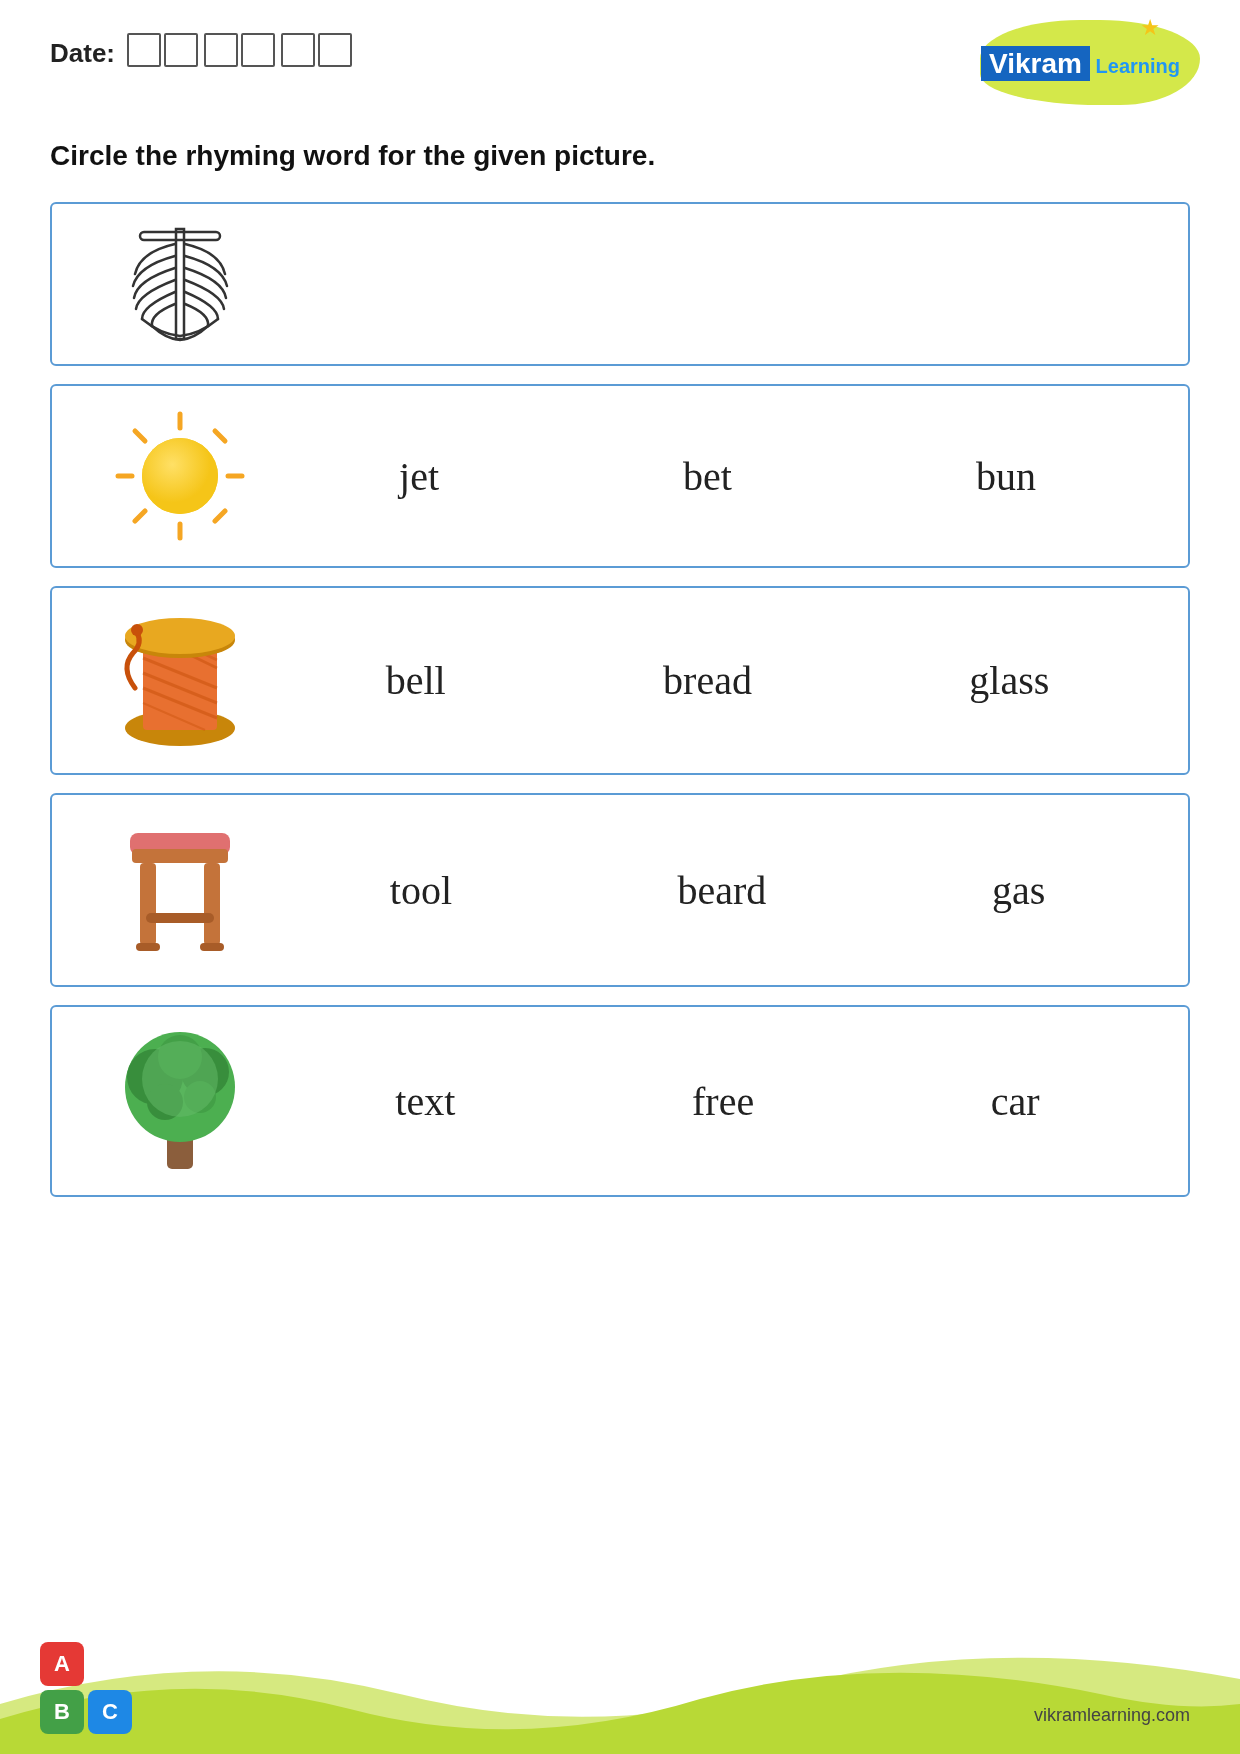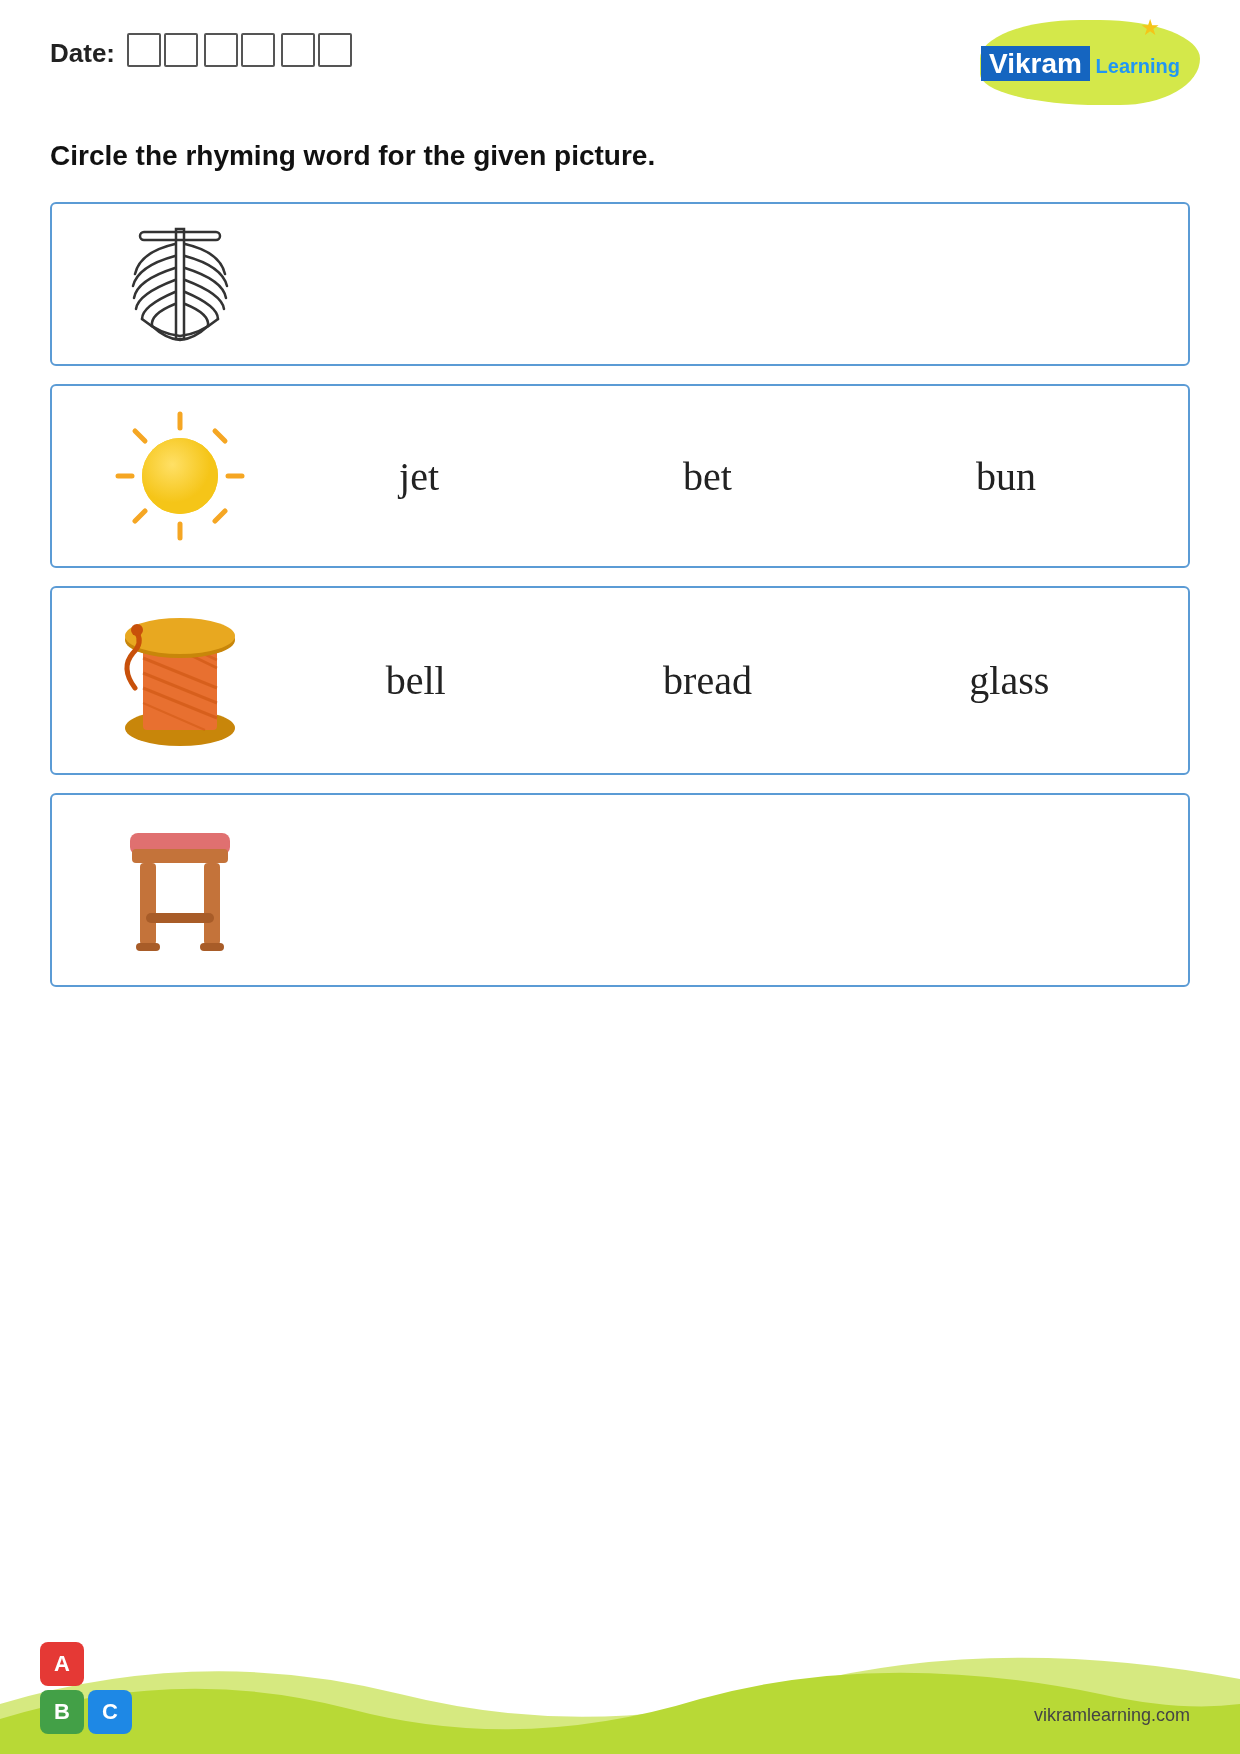--- a/index.html
+++ b/index.html
@@ -349,22 +349,50 @@
 
         <rect x="94" y="48" width="16" height="82" rx="4" fill="#c4733a"></rect>
 
         <rect x="36" y="98" width="68" height="10" rx="5" fill="#a85c28"></rect>
 
         <rect x="26" y="128" width="24" height="8" rx="4" fill="#a85c28"></rect>
 
         <rect x="90" y="128" width="24" height="8" rx="4" fill="#a85c28"></rect>
       </svg>
     </div>
-  </div>
-
+    <div class="row-words">
+      <span class="word">tool</span>
+      <span class="word">beard</span>
+      <span class="word">gas</span>
+    </div>
+  </div>
+
+  <div class="row">
+    <div class="row-image">
+      <svg width="150" height="148" viewBox="0 0 150 148">
+
+        <rect x="62" y="100" width="26" height="42" rx="5" fill="#8B5E3C"></rect>
+
+        <circle cx="75" cy="60" r="55" fill="#4caf50"></circle>
+
+        <circle cx="50" cy="50" r="28" fill="#388e3c"></circle>
+        <circle cx="100" cy="45" r="24" fill="#388e3c"></circle>
+        <circle cx="75" cy="30" r="22" fill="#43a047"></circle>
+        <circle cx="60" cy="75" r="18" fill="#388e3c"></circle>
+        <circle cx="95" cy="70" r="16" fill="#43a047"></circle>
+
+        <circle cx="75" cy="52" r="38" fill="#66bb6a" opacity="0.5"></circle>
+      </svg>
+    </div>
+    <div class="row-words">
+      <span class="word">text</span>
+      <span class="word">free</span>
+      <span class="word">car</span>
+    </div>
+  </div>
 
 </div>
 
 <div class="footer">
   <svg class="footer-wave" viewBox="0 0 1240 130" preserveAspectRatio="none">
 
     <path d="M0 80 Q200 20 400 70 Q600 120 800 60 Q1000 10 1240 55 L1240 130 L0 130 Z" fill="#c5e04a" opacity="0.7"></path>
 
     <path d="M0 95 Q180 40 350 85 Q520 130 700 75 Q880 25 1100 70 Q1180 88 1240 80 L1240 130 L0 130 Z" fill="#b8d936"></path>
   </svg>

